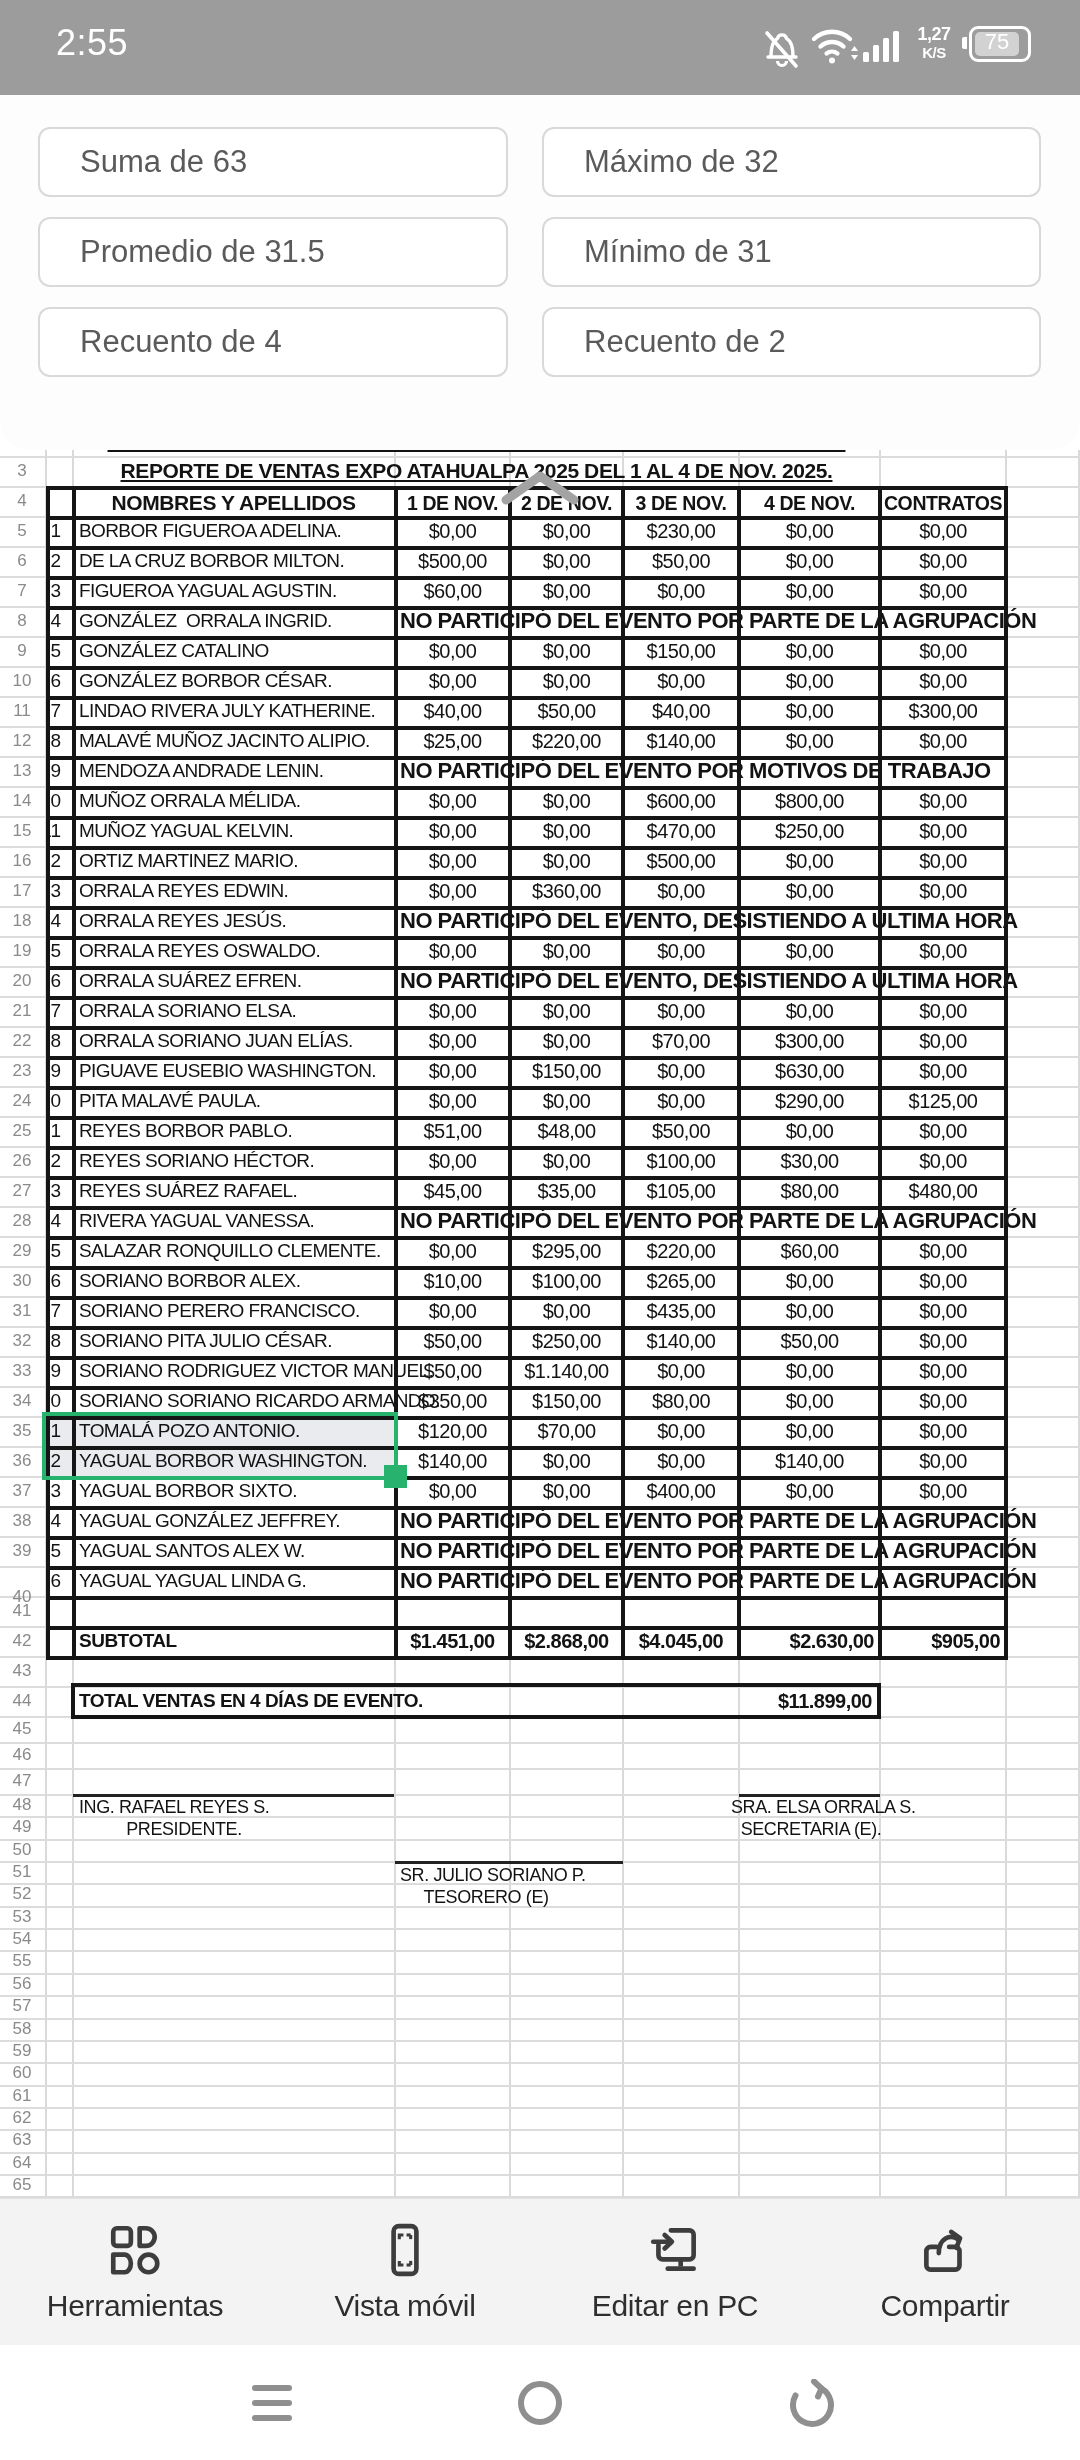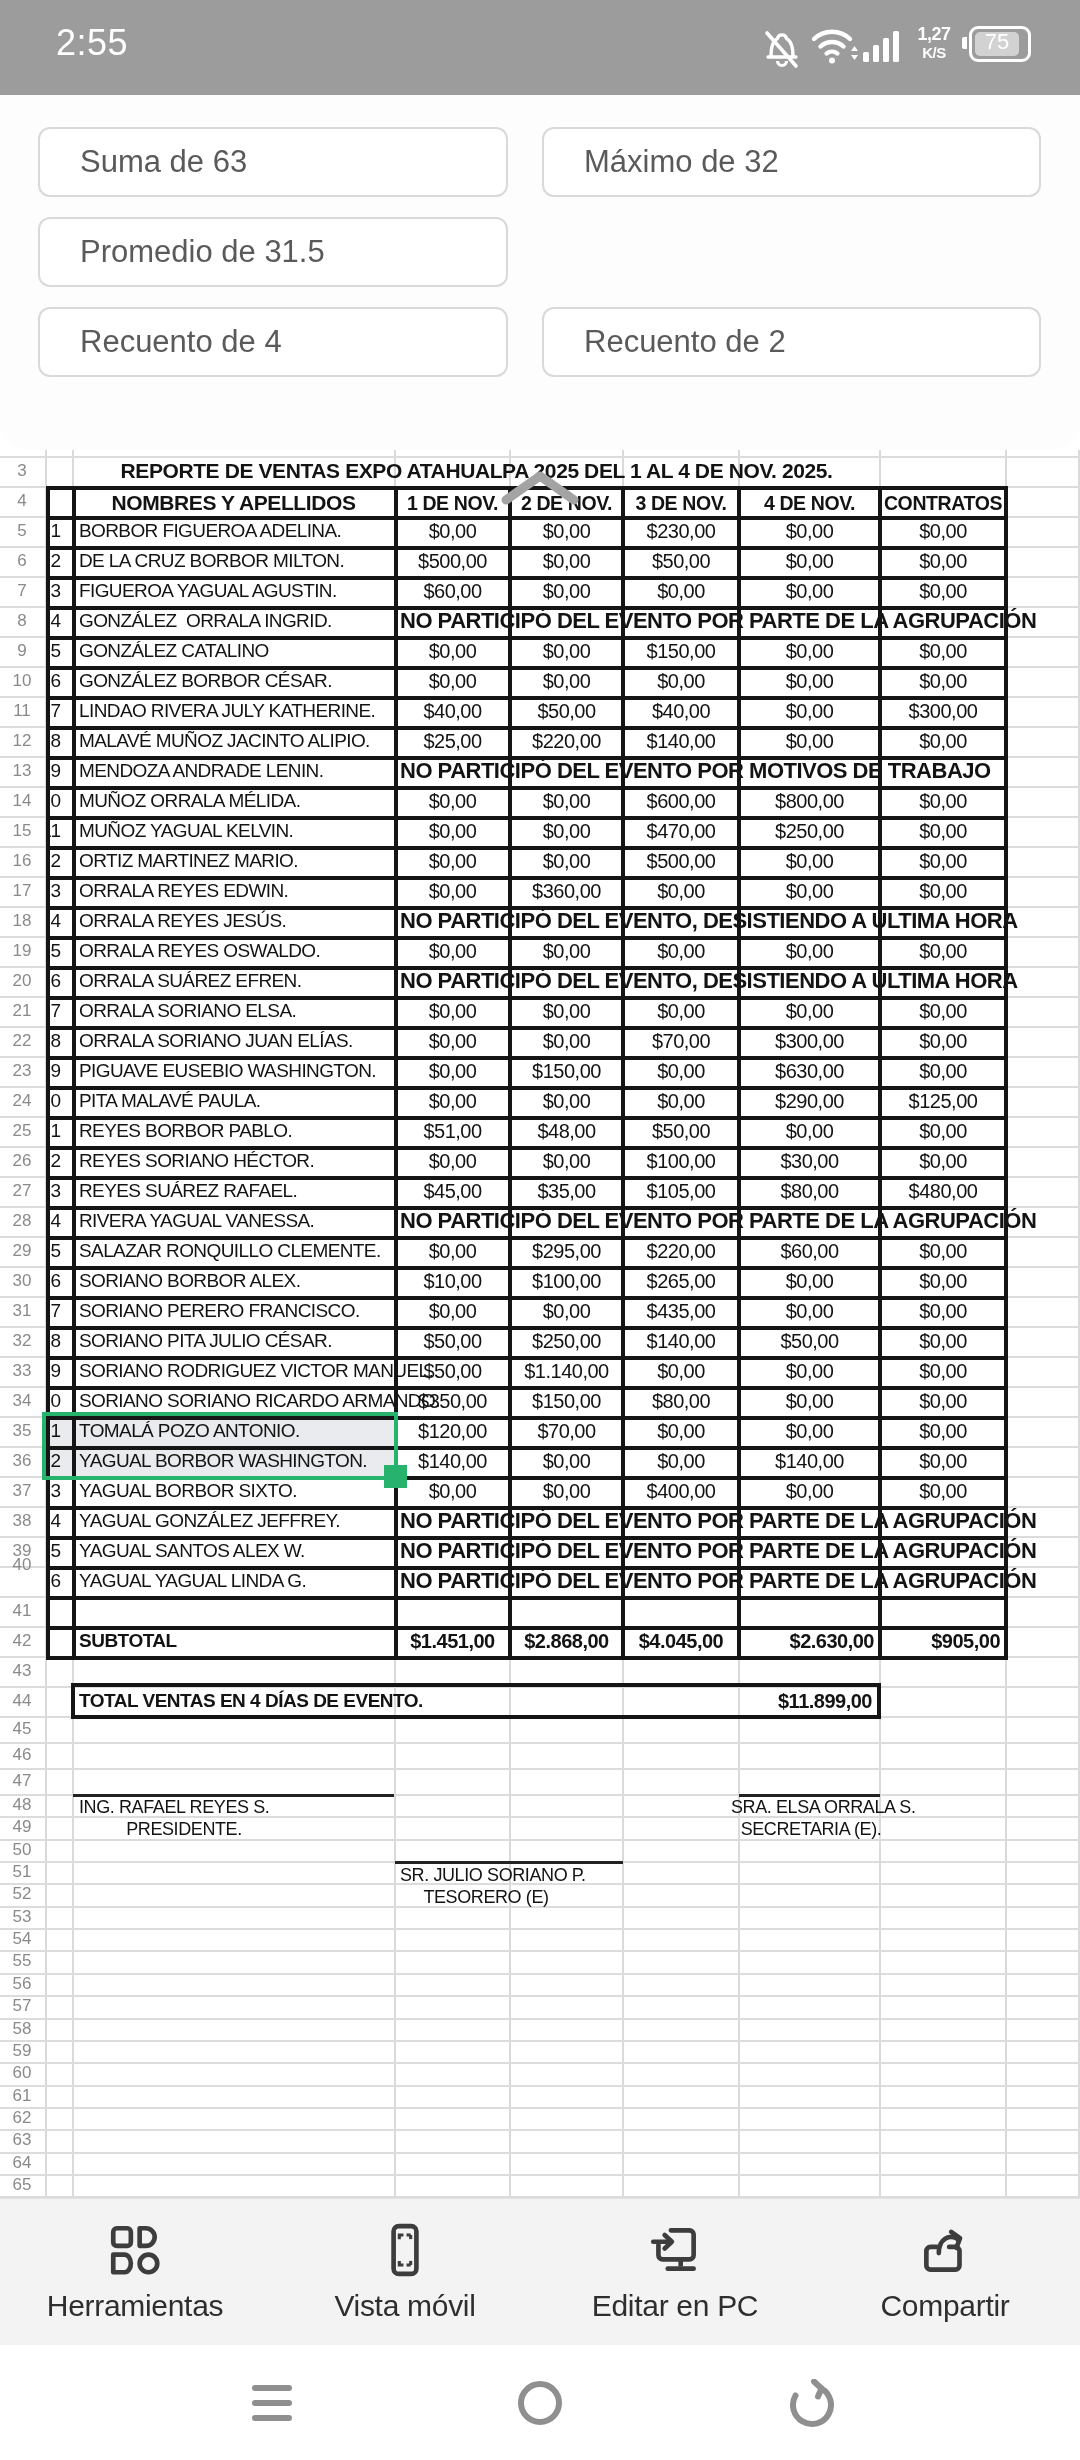--- a/index.html
+++ b/index.html
@@ -24,21 +24,21 @@
         display:flex;align-items:center;padding-left:40px;box-sizing:border-box;
         font-size:31px;color:#5a5a5a;}
   
   #sheet{position:absolute;left:0;top:0;width:1080px;height:2460px;z-index:5;}
   .vline{position:absolute;width:2px;background:#dadada;}
   .hline{position:absolute;height:2px;background:#dcdcdc;}
   .bv{position:absolute;width:4px;background:#151515;z-index:6;}
   .bh{position:absolute;height:4px;background:#151515;z-index:6;}
   .rowlabel{position:absolute;left:0;width:44px;text-align:center;color:#8a8a8a;font-size:17px;}
   .sheettext{position:absolute;color:#131313;white-space:pre;}
-  .ttl{font-weight:700;font-size:21px;letter-spacing:-.4px;text-align:center;}
+  .ttl{font-weight:700;font-size:21px;letter-spacing:-.4px;text-decoration:underline;text-align:center;}
   .hdr{font-weight:700;font-size:19.5px;letter-spacing:-.4px;text-align:center;}
   .nm{font-size:19px;letter-spacing:-.6px;}
   .mny{font-size:20px;letter-spacing:-.5px;text-align:center;}
   .mny.r{text-align:right;}
   .np{font-size:22px;font-weight:700;letter-spacing:-.5px;z-index:5;}
   .sig{font-size:18px;letter-spacing:-.4px;}
   .sigline{position:absolute;height:2.5px;background:#222;z-index:7;}
   .selfill{position:absolute;background:#e9ebee;}
   #selrect{position:absolute;border:4px solid #27b26e;z-index:12;}
   #selhandle{position:absolute;width:23px;height:23px;background:#27b26e;z-index:13;}
@@ -162,21 +162,21 @@
     <div class="rowlabel" style="top:1266px;height:30px;line-height:30px">30</div>
     <div class="rowlabel" style="top:1296px;height:30px;line-height:30px">31</div>
     <div class="rowlabel" style="top:1326px;height:30px;line-height:30px">32</div>
     <div class="rowlabel" style="top:1356px;height:30px;line-height:30px">33</div>
     <div class="rowlabel" style="top:1386px;height:30px;line-height:30px">34</div>
     <div class="rowlabel" style="top:1416px;height:30px;line-height:30px">35</div>
     <div class="rowlabel" style="top:1446px;height:30px;line-height:30px">36</div>
     <div class="rowlabel" style="top:1476px;height:30px;line-height:30px">37</div>
     <div class="rowlabel" style="top:1506px;height:30px;line-height:30px">38</div>
     <div class="rowlabel" style="top:1536px;height:30px;line-height:30px">39</div>
-    <div class="rowlabel" style="top:1550px;height:30px;line-height:30px">40</div>
+    <div class="rowlabel" style="top:1582px;height:30px;line-height:30px">40</div>
     <div class="rowlabel" style="top:1596px;height:30px;line-height:30px">41</div>
     <div class="rowlabel" style="top:1626px;height:30px;line-height:30px">42</div>
     <div class="rowlabel" style="top:1656px;height:30px;line-height:30px">43</div>
     <div class="rowlabel" style="top:1686px;height:30px;line-height:30px">44</div>
     <div class="rowlabel" style="top:1716px;height:26px;line-height:26px">45</div>
     <div class="rowlabel" style="top:1742px;height:26px;line-height:26px">46</div>
     <div class="rowlabel" style="top:1768px;height:26px;line-height:26px">47</div>
     <div class="rowlabel" style="top:1794px;height:22.34999999999991px;line-height:22.34999999999991px">48</div>
     <div class="rowlabel" style="top:1816.35px;height:22.350000000000136px;line-height:22.350000000000136px">49</div>
     <div class="rowlabel" style="top:1838.7px;height:22.34999999999991px;line-height:22.34999999999991px">50</div>
@@ -606,20 +606,23 @@
 <div id="panel">
   <div class="chip" style="left:38px;top:57px;width:470px">
       <span>Suma de 63</span>
     </div>
   <div class="chip" style="left:542px;top:57px;width:499px">
       <span>Máximo de 32</span>
     </div>
   <div class="chip" style="left:38px;top:147px;width:470px">
       <span>Promedio de 31.5</span>
     </div>
+  <div class="chip" style="left:542px;top:147px;width:499px">
+      <span>Mínimo de 31</span>
+    </div>
   <div class="chip" style="left:38px;top:237px;width:470px">
       <span>Recuento de 4</span>
     </div>
   <div class="chip" style="left:542px;top:237px;width:499px">
       <span>Recuento de 2</span>
     </div>
   <svg id="collapse" viewBox="0 0 100 52">
     <polyline points="16,38 50,14 84,38" fill="none" stroke="#a3a3a3" stroke-width="9" stroke-linecap="round" stroke-linejoin="round"></polyline>
   </svg>
 </div>

